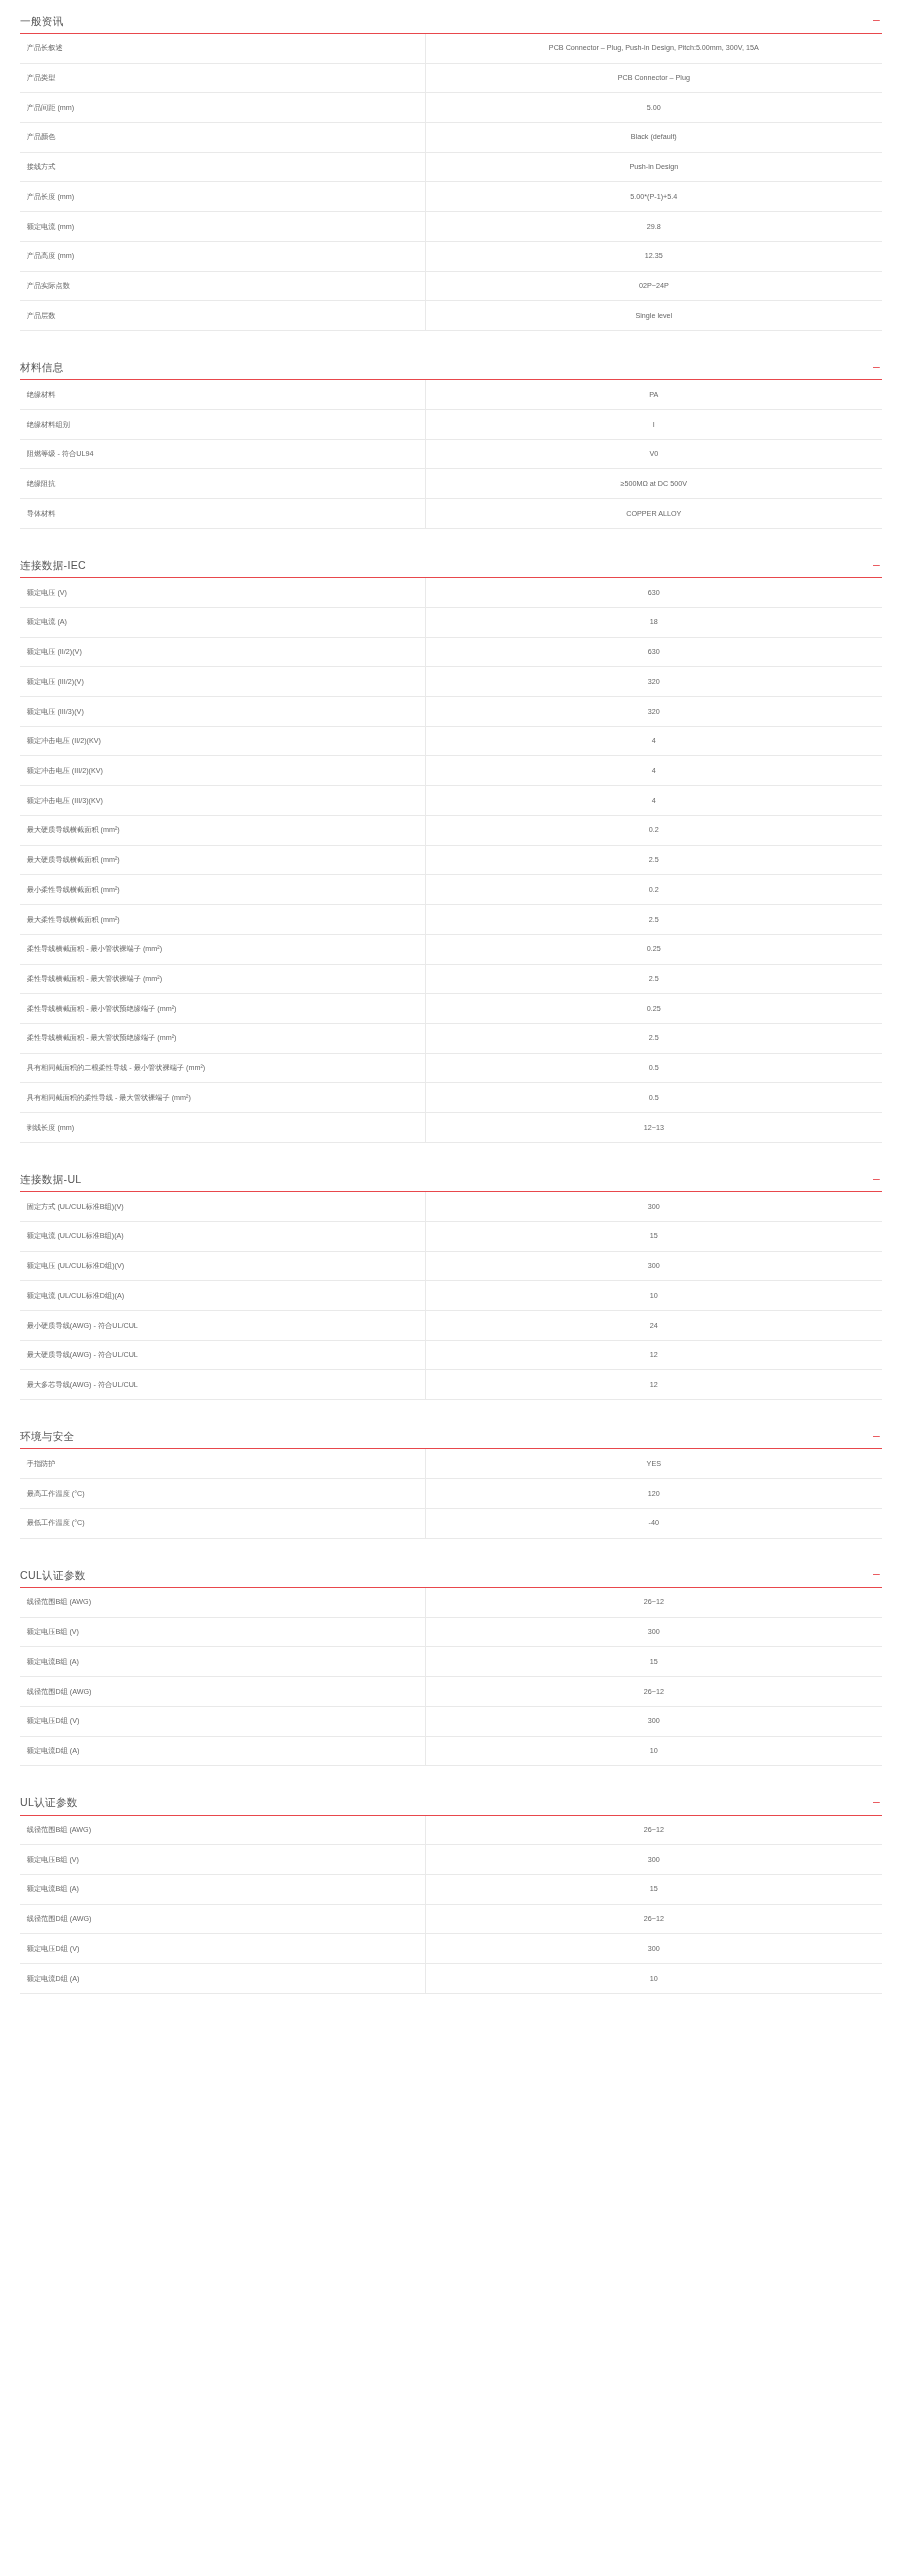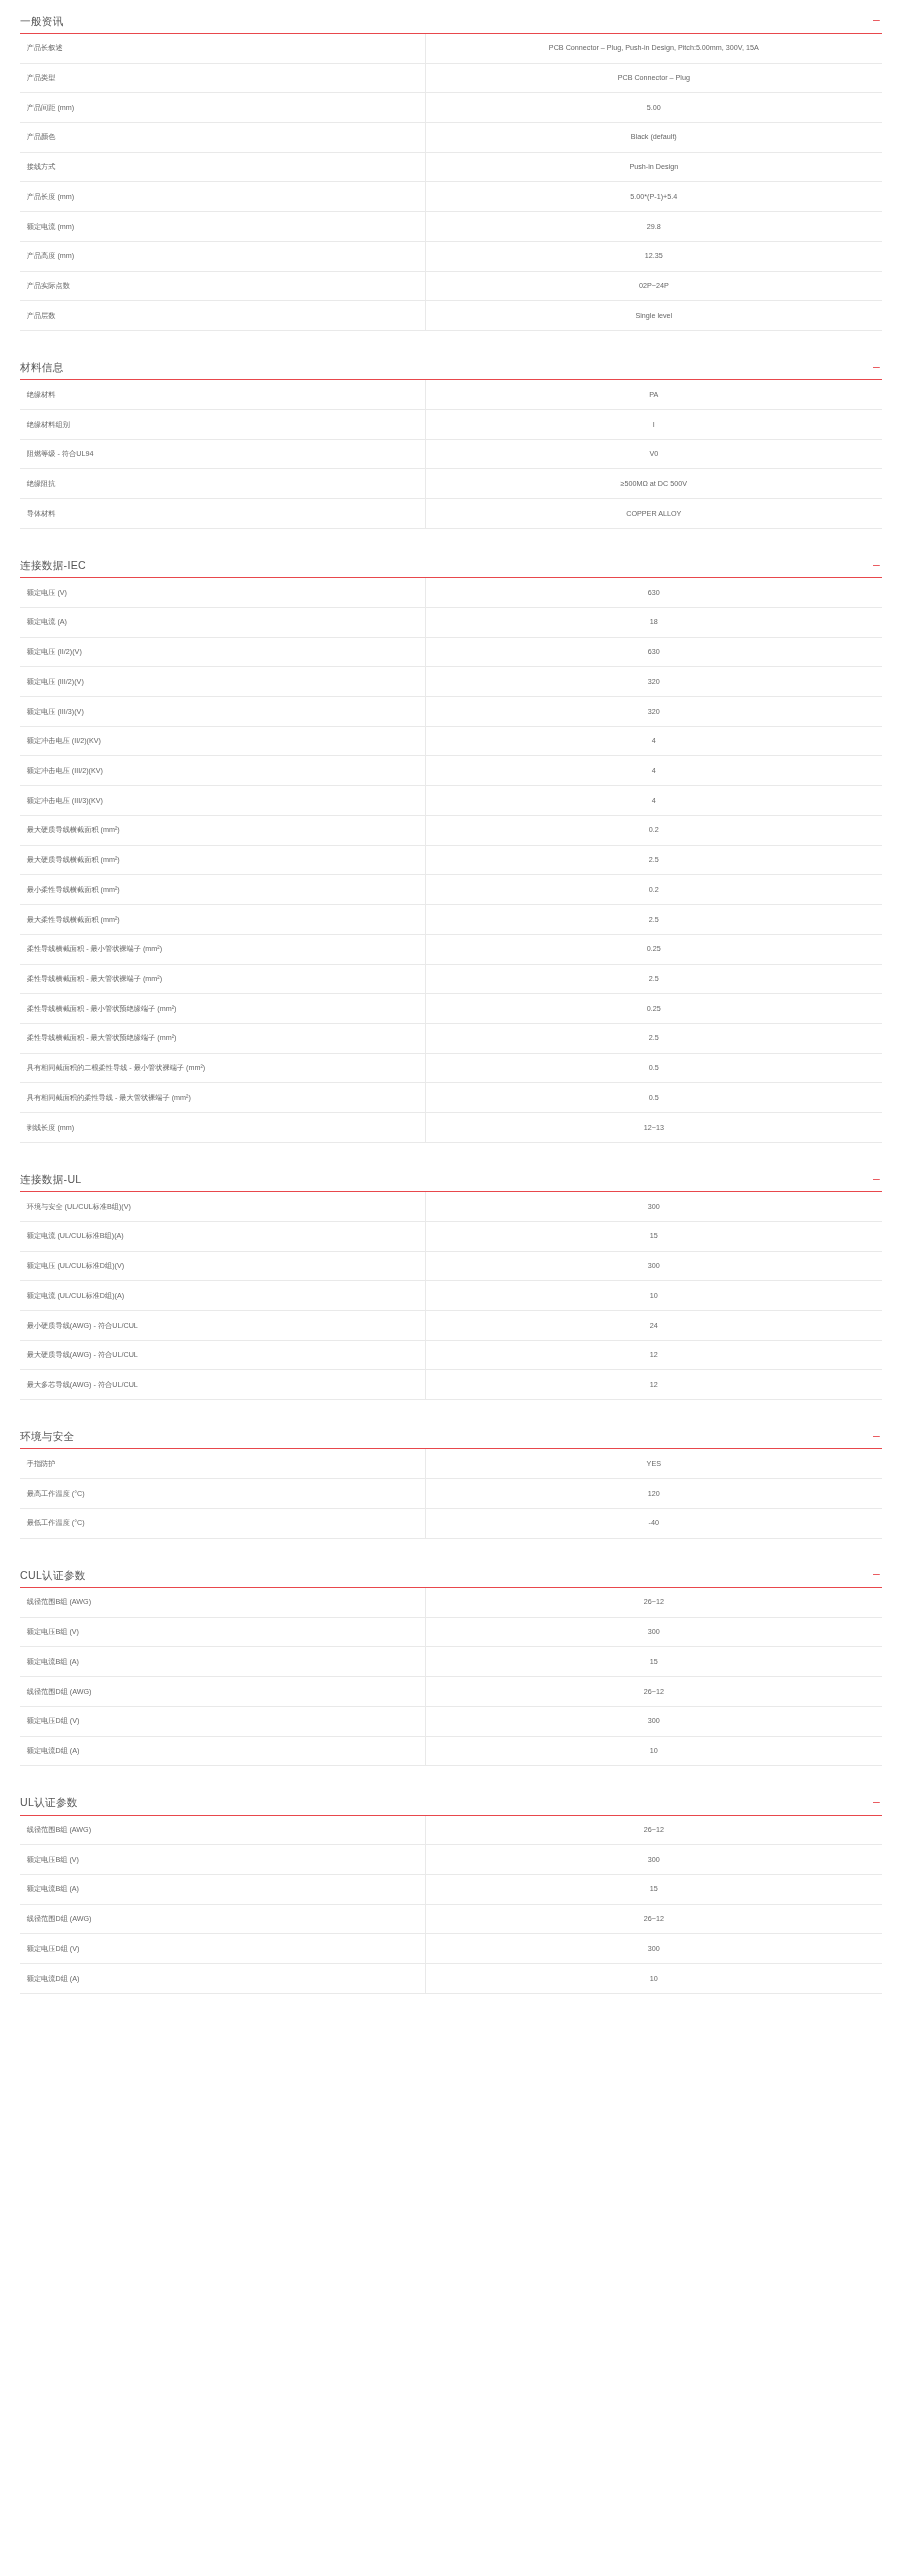--- a/index.html
+++ b/index.html
@@ -261,21 +261,21 @@
     <div class="section">
       <div class="section-header">
         <div class="section-title-row">
           <div class="section-title">连接数据-UL</div>
           <div class="collapse-toggle">–</div>
         </div>
       </div>
       <table class="spec-table">
         <tbody>
           <tr>
-            <td class="key">环境与安全 (UL/CUL标准B组)(V)</td>
+            <td class="key">固定方式 (UL/CUL标准B组)(V)</td>
             <td class="val">300</td>
           </tr>
           <tr>
             <td class="key">额定电流 (UL/CUL标准B组)(A)</td>
             <td class="val">15</td>
           </tr>
           <tr>
             <td class="key">额定电压 (UL/CUL标准D组)(V)</td>
             <td class="val">300</td>
           </tr>

